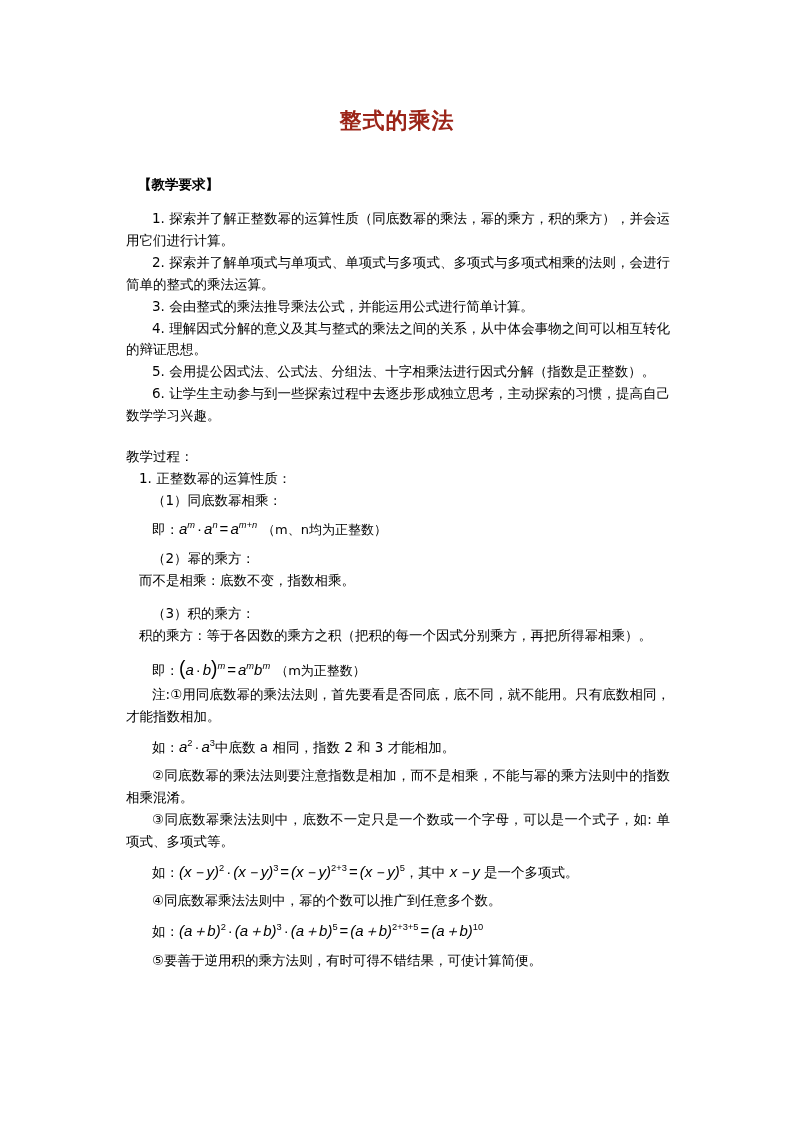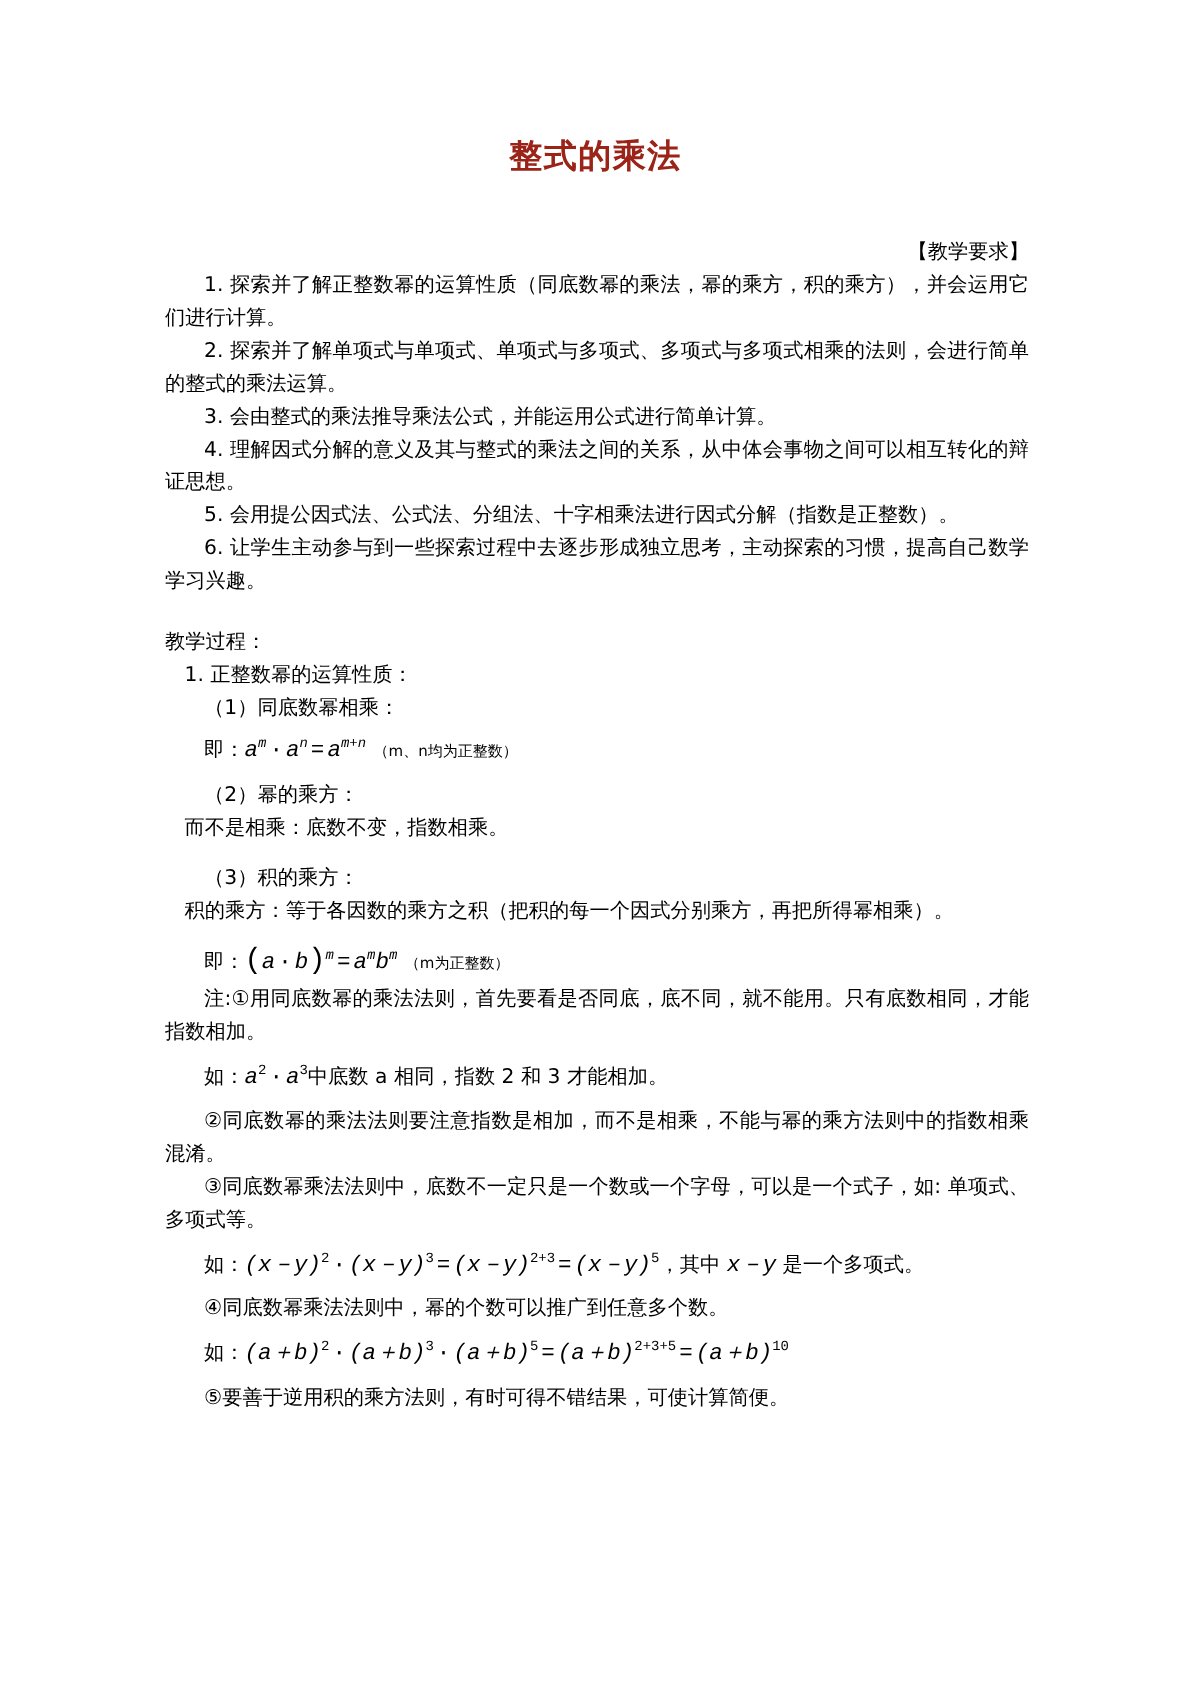--- a/index.html
+++ b/index.html
@@ -12,44 +12,43 @@
     height: 1123px;
     font-family: "DejaVu Sans", "Liberation Sans", sans-serif;
     color: #000000;
     overflow: hidden;
   }
   .page {
     position: relative;
     width: 794px;
     height: 1061px;
     box-sizing: border-box;
-    padding: 0;
+    padding: 16px;
   }
   .doc-title {
     text-align: center;
     color: #9b2418;
     font-weight: bold;
     font-size: 22px;
     letter-spacing: 1px;
     margin: 0;
     padding-top: 92px;
     line-height: 1.2;
     font-family: "DejaVu Sans", "Liberation Sans", sans-serif;
   }
   .body-wrap {
     margin-top: 40px;
     padding-left: 110px;
     padding-right: 108px;
   }
   .sec-head {
-    font-weight: normal;
+    font-weight: bold;
     font-size: 13.5px;
     line-height: 1.62;
-    margin: 0;
-    text-align: right;
+    margin: 12px;
   }
   .para {
     font-size: 13.5px;
     line-height: 1.62;
     margin: 0;
     text-align: justify;
     text-justify: inter-ideograph;
   }
   .indent {
     text-indent: 26px;
@@ -64,21 +63,21 @@
     height: 6px;
   }
   .formula-line {
     font-size: 13.5px;
     line-height: 1.62;
     margin: 0;
     padding-left: 26px;
     white-space: nowrap;
   }
   .fml {
-    font-family: Liberation Mono, monospace;
+    font-family: Liberation Sans, sans-serif;
     font-style: italic;
     font-size: 15px;
     white-space: nowrap;
   }
   .fml .op {
     font-style: normal;
     padding: 0 2px;
   }
   .fml sup {
     font-size: 0.62em;
@@ -91,21 +90,21 @@
   }
   .paren {
     font-style: normal;
     font-size: 1.28em;
     display: inline-block;
     transform: scaleY(1.02);
   }
   .cond {
     font-family: "DejaVu Sans", "Liberation Sans", sans-serif;
     font-style: normal;
-    font-size: 10px;
+    font-size: 13px;
     padding-left: 5px;
   }
   .tail {
     font-family: "DejaVu Sans", "Liberation Sans", sans-serif;
     font-style: normal;
     font-size: 13.5px;
   }
   .inline-fml-line {
     font-size: 13.5px;
     line-height: 1.7;

